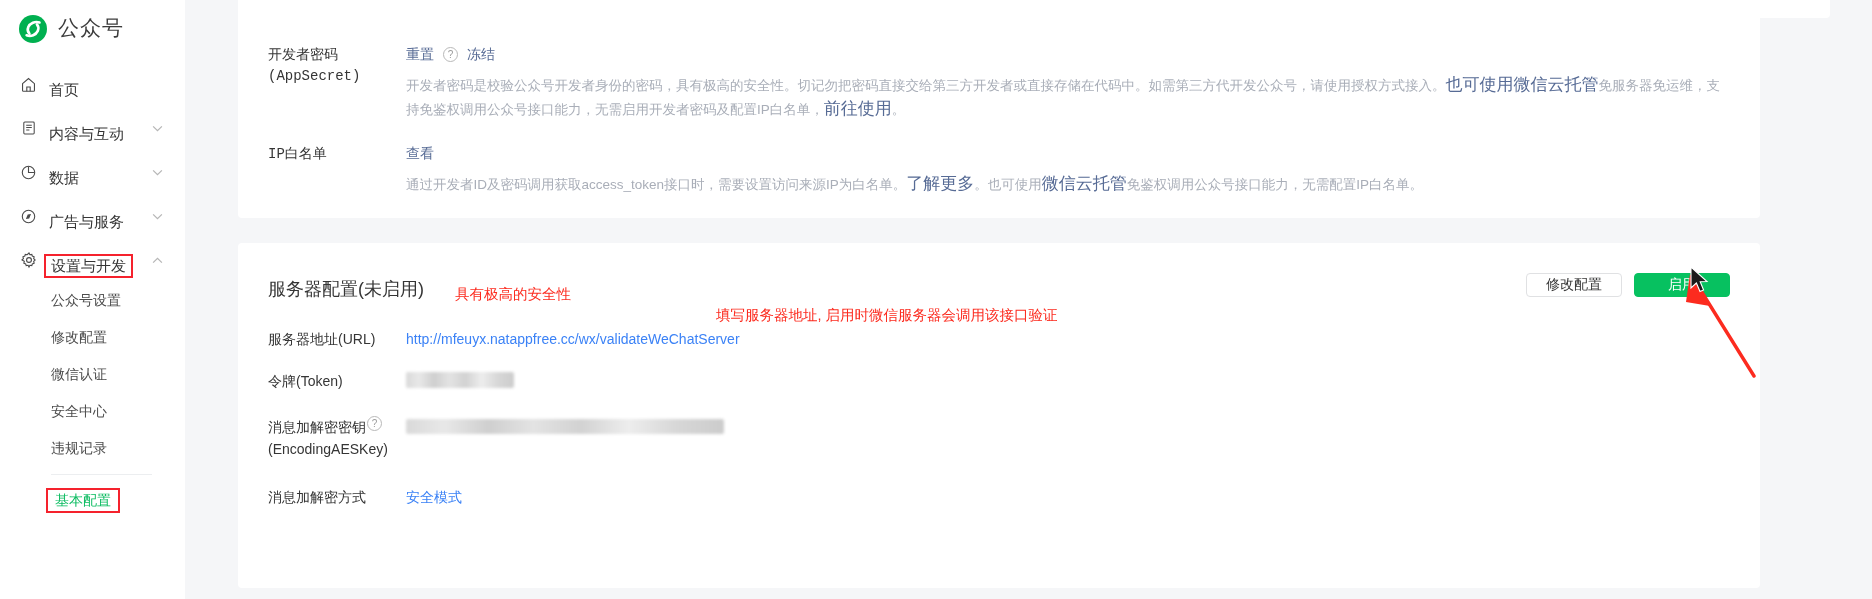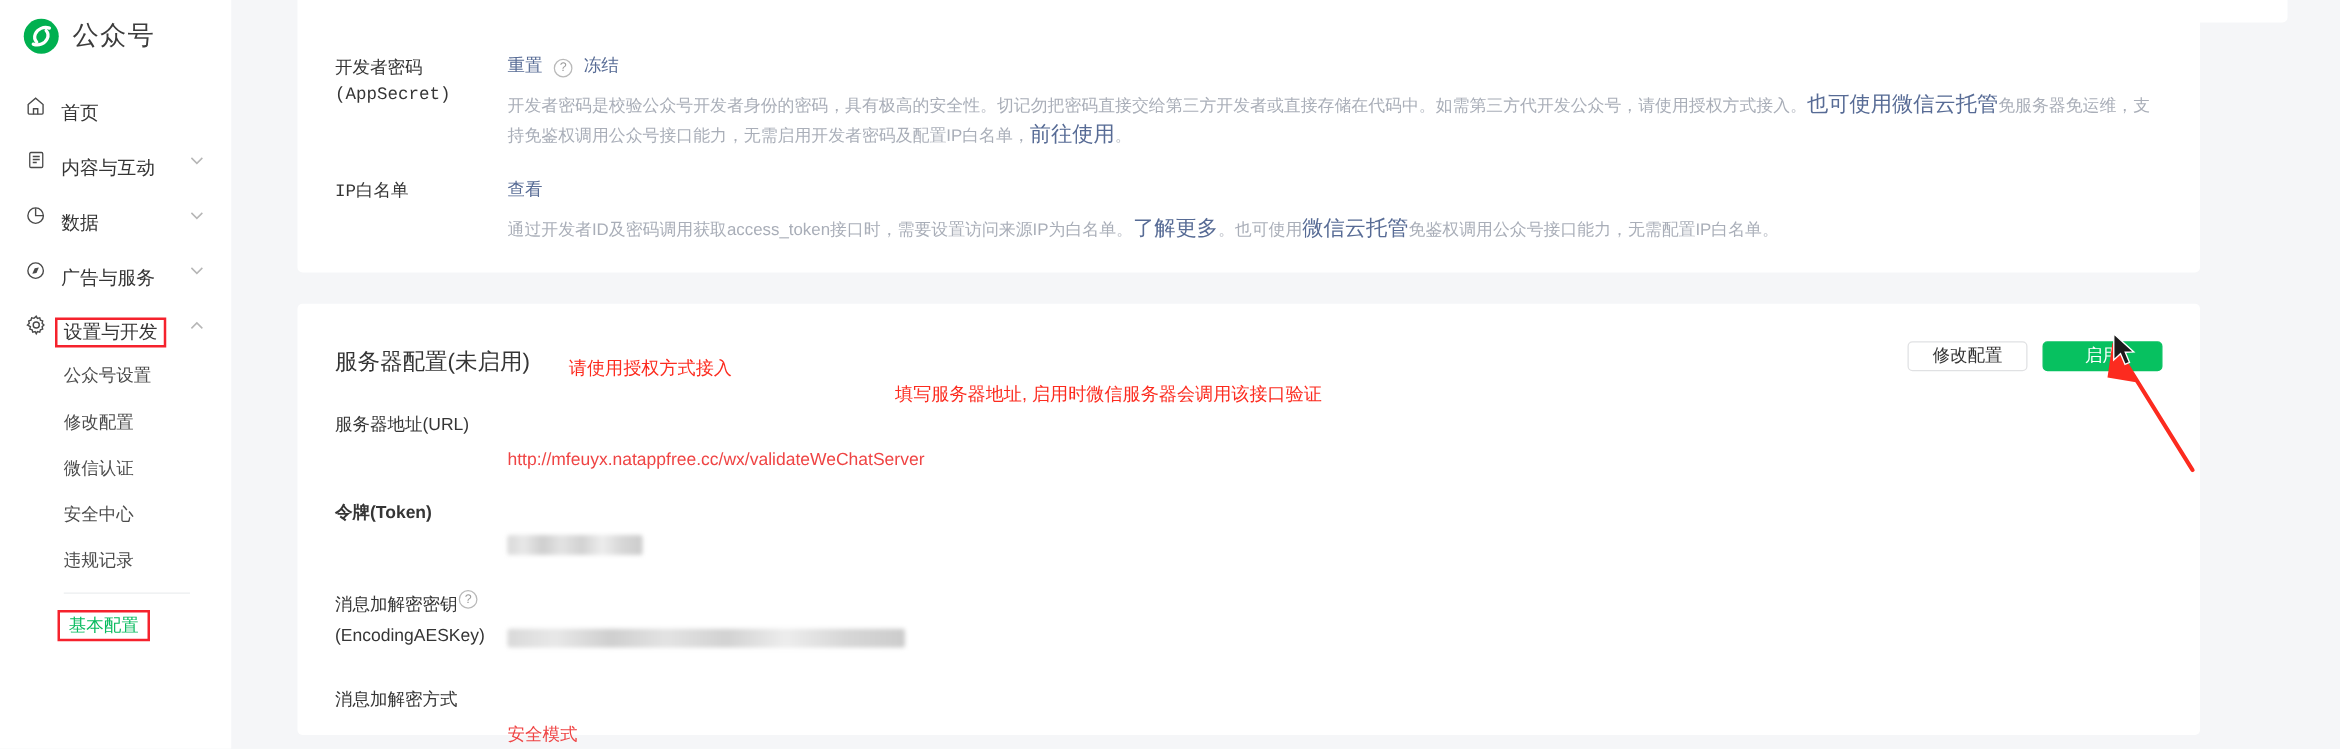--- a/index.html
+++ b/index.html
@@ -89,21 +89,21 @@
 
   .row { display: flex; padding-top: 12px; }
   .row-label {
     width: 138px; flex: 0 0 138px;
     font-size: 14px; color: #353535; line-height: 21px;
     padding-top: 1px;
     font-family: Liberation Mono, monospace;
   }
   .row-body { flex: 1; min-width: 0; }
   .actions { display: flex; align-items: center; gap: 9px; line-height: 20px; }
-  .link { color: #576b95; font-size: 14px; cursor: pointer; font-family: Liberation Mono, monospace; }
+  .link { color: #576b95; font-size: 14px; cursor: pointer; }
   .qmark {
     width: 15px; height: 15px; border-radius: 50%;
     border: 1px solid #b9b9b9; color: #9b9b9b;
     font-size: 10px; line-height: 13px; text-align: center;
     display: inline-block; cursor: pointer; flex: 0 0 15px;
   }
   .desc {
     margin-top: 9px;
     font-size: 13.5px; color: #a9aeb8; line-height: 23px;
   }
@@ -120,21 +120,21 @@
     display: flex; align-items: center; justify-content: center;
     cursor: pointer; user-select: none;
   }
   .btn-default { background: #fff; border: 1px solid #e0e1e3; color: #353535; }
   .btn-primary { background: #07c160; color: #fff; border: 1px solid #07c160; min-width: 96px; }
 
   .fields { margin-top: 27px; }
   .frow { display: flex; padding-bottom: 20px; position: relative; }
   .frow-label { width: 138px; flex: 0 0 138px; font-size: 14px; color: #353535; line-height: 22px; display: flex; flex-wrap: wrap; align-items: flex-start;}
   .frow-label .lbl-txt { display: inline; }
-  .frow-value { font-size: 14px; color: #ef4444; line-height: 22px; margin-top: 28px; }
+  .frow-value { font-size: 14px; color: #3b82f6; line-height: 22px; }
 
   .mask {
     display: inline-block; height: 16px; border-radius: 2px;
     background: linear-gradient(90deg,#d9d9d9 0%,#e8e8e8 12%,#cfcfcf 26%,#e3e3e3 40%,#d2d2d2 55%,#ededed 70%,#d7d7d7 85%,#cccccc 100%);
     filter: blur(1.5px);
     vertical-align: -2px;
   }
   .mask-token { width: 108px; }
   .mask-aes { width: 318px; height: 15px; }
 
@@ -315,21 +315,21 @@
         </div>
       </div>
 
       <div class="fields">
 
         <div class="frow">
           <div class="frow-label">服务器地址(URL)</div>
           <div class="frow-value">http://mfeuyx.natappfree.cc/wx/validateWeChatServer</div>
         </div>
 
-        <div class="frow" style="padding-bottom:24px;font-weight:bold;">
+        <div class="frow" style="padding-bottom:24px;">
           <div class="frow-label">令牌(Token)</div>
           <div class="frow-value">
             <span class="mask mask-token"></span>
           </div>
         </div>
 
         <div class="frow" style="padding-bottom:26px;">
           <div class="frow-label">
             <span class="lbl-txt">消息加解密密钥</span>
               <span class="qmark" style="margin-left:1px;vertical-align:2px;">?</span>
@@ -343,21 +343,21 @@
         <div class="frow">
           <div class="frow-label">消息加解密方式</div>
           <div class="frow-value">安全模式</div>
         </div>
 
       </div>
     </section>
 
   </main>
 
-  <div class="anno anno-url">请使用授权方式接入</div>
+  <div class="anno anno-url">具有极高的安全性</div>
   <div class="anno anno-desc">填写服务器地址, 启用时微信服务器会调用该接口验证</div>
 
   <svg class="arrow" viewBox="0 0 140 110">
     <path d="M126 108 L70 18" stroke="#fc2b1f" stroke-width="3.4" fill="none" stroke-linecap="round"></path>
     <path d="M62 6 L82 38 L58 34 Z" fill="#fc2b1f"></path>
   </svg>
 
   <svg class="cursor" viewBox="0 0 22 30">
     <path d="M2 1 L2 22 L7.4 17 L11 25.5 L14.6 24 L11.2 15.8 L18 15.5 Z" fill="#1b1b1b" stroke="#ffffff" stroke-width="1.1"></path>
   </svg>

